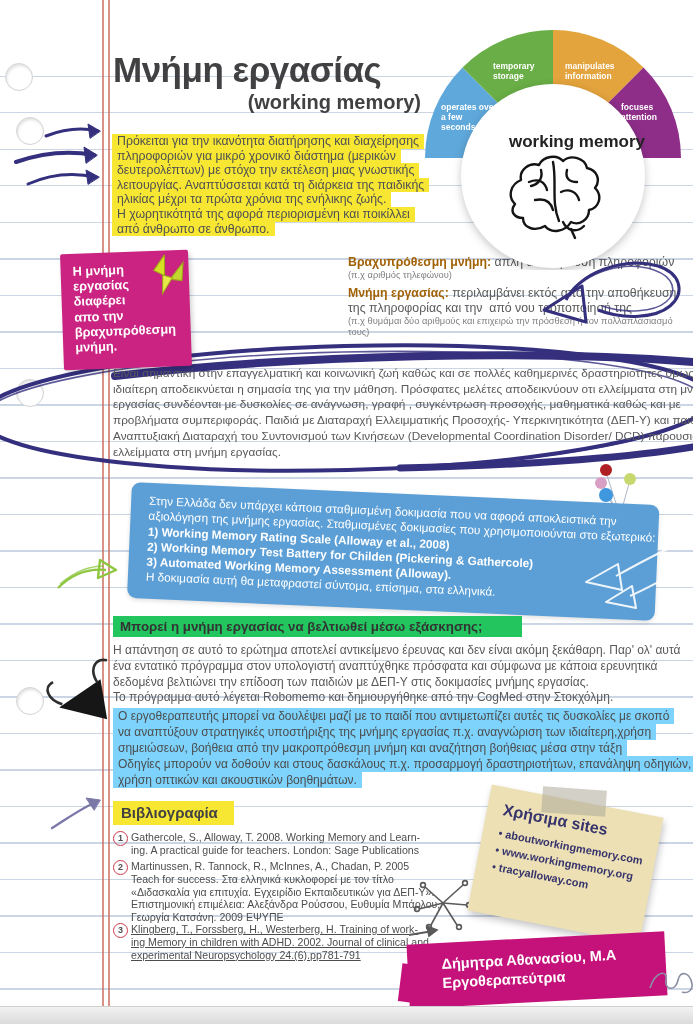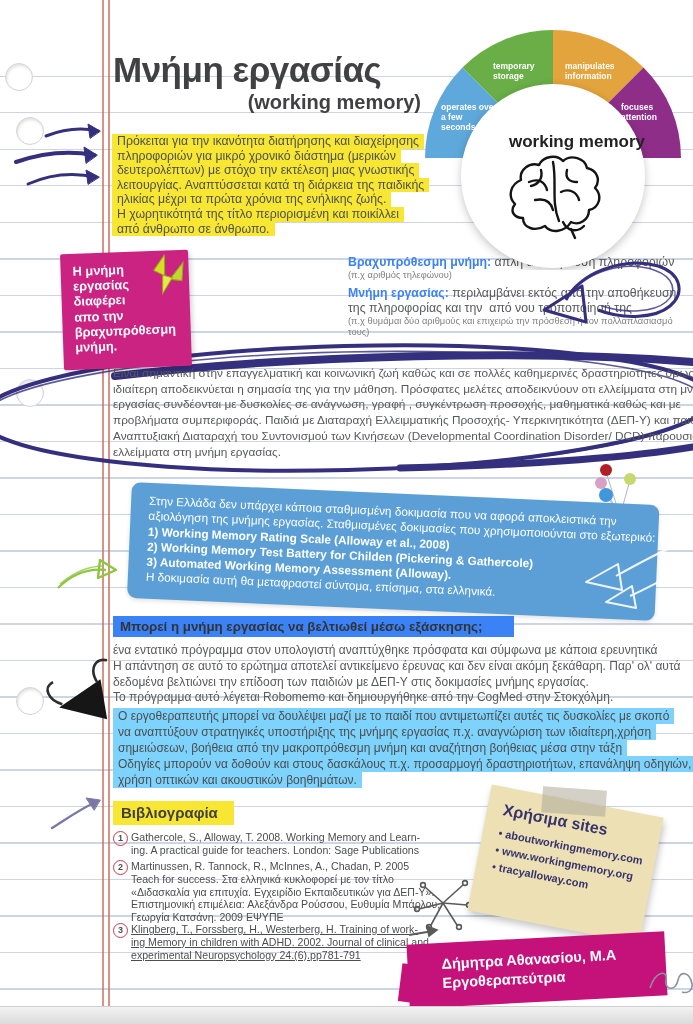--- a/index.html
+++ b/index.html
@@ -25,29 +25,29 @@
   .sites .line::before{content:"• ";}
   
   .title-main{font-size:35px;font-weight:800;color:#414042;letter-spacing:-.5px;}
   .title-sub{font-size:20px;font-weight:800;color:#414042;text-align:right;}
   .intro{font-size:12.3px;color:#4f5052;z-index:2;}
   .imp{font-size:11.8px;z-index:2;}
   .pink-note{width:128px;height:116px;background:#cb2382;transform:rotate(-2deg);z-index:2;
     border-radius:2px;box-shadow:2px 3px 5px rgba(0,0,0,.18);padding:10px 0 0 12px;box-sizing:border-box;}
   .note-lines{font-size:12.8px;font-weight:700;color:#fff;}
   .mem{font-size:12.3px;z-index:2;}
-  .mem b{color:#3b82f6;}
+  .mem b{color:#a16207;}
   .mem .ex{font-size:9.3px;color:#808184;line-height:11px;}
   .mem .row{line-height:15px;white-space:pre;}
   .bluebox{width:528px;height:116px;background:#5b9fd6;border-radius:9px;z-index:2;
     transform:rotate(2.5deg);transform-origin:left top;color:#fff;font-size:11.8px;
     padding:11px 16px 8px 18px;box-sizing:border-box;box-shadow:0 2px 4px rgba(0,0,0,.12);}
   .bb-bold .line{font-weight:700;}
-  .greenhead{background:#3b82f6;color:#333;font-weight:700;font-size:13.3px;
-    padding:3px 32px 3px 7px;z-index:2;}
+  .greenhead{background:#22c55e;color:#333;font-weight:700;font-size:13.3px;
+    padding:3px 40px 3px 7px;z-index:2;}
   .plain{font-size:12px;z-index:2;}
   .hl-p{font-size:12px;color:#4c4d4f;z-index:2;}
   .bibhead{background:#f7e733;color:#414042;font-weight:800;font-size:15px;
     padding:3px 16px 4px 8px;z-index:2;}
   .ref{font-size:10.6px;color:#4c4d4f;z-index:2;}
   .refnum{display:inline-block;width:13px;height:13px;border:1.4px solid #cc3a4c;border-radius:50%;
     font-size:9px;line-height:13px;text-align:center;color:#4c4d4f;margin-right:3px;font-weight:700;}
   .sticky{width:175px;height:128px;background:#ece0b4;transform:rotate(11deg);z-index:2;
     box-shadow:2px 4px 7px rgba(0,0,0,.22);padding:14px 0 0 16px;box-sizing:border-box;}
   .tape{left:52px;top:-12px;width:64px;height:26px;background:rgba(175,170,155,.55);transform:rotate(-7deg);}
@@ -128,21 +128,21 @@
       <polygon points="85,55 72,48 74,62"></polygon>
     </g>
   </svg>
 
   <div class="abs intro hl-y" style="left:112px;top:134px;">
       <span class="line">Πρόκειται για την ικανότητα διατήρησης και διαχείρησης</span>
       <span class="line">πληροφοριών για μικρό χρονικό διάστημα (μερικών</span>
       <span class="line">δευτερολέπτων) με στόχο την εκτέλεση μιας γνωστικής</span>
       <span class="line">λειτουργίας. Αναπτύσσεται κατά τη διάρκεια της παιδικής</span>
       <span class="line">ηλικίας μέχρι τα πρώτα χρόνια της ενήλικης ζωής.</span>
-      <span class="line">Η χωρητικότητά της τίτλο περιορισμένη και ποικίλλει</span>
+      <span class="line">Η χωρητικότητά της αφορά περιορισμένη και ποικίλλει</span>
       <span class="line">από άνθρωπο σε άνθρωπο.</span>
     </div>
 
   <div class="abs pink-note" style="left:62px;top:252px;">
     <div class="note-lines">
         <span class="line">Η μνήμη</span>
         <span class="line">εργασίας</span>
         <span class="line">διαφέρει</span>
         <span class="line">απο την</span>
         <span class="line">βραχυπρόθεσμη</span>
@@ -224,22 +224,22 @@
   <svg class="abs" style="left:54px;top:548px;z-index:2;" width="64" height="50" viewBox="0 0 64 50">
     <g fill="none" stroke="#8dc63f" stroke-width="2.4" stroke-linejoin="round">
       <path d="M4,40 C18,26 34,20 52,22"></path>
       <path d="M6,36 C20,24 34,18 50,18" stroke-width="1.4" opacity=".8"></path>
       <polygon points="46,12 62,22 44,30"></polygon>
     </g>
   </svg>
 
   <div class="abs greenhead" style="left:113px;top:616px;">Μπορεί η μνήμη εργασίας να βελτιωθεί μέσω εξάσκησης;</div>
   <div class="abs plain" style="left:113px;top:643px;">
+      <span class="line">Η απάντηση σε αυτό το ερώτημα αποτελεί αντικείμενο έρευνας και δεν είναι ακόμη ξεκάθαρη. Παρ' ολ' αυτά</span>
       <span class="line">ένα εντατικό πρόγραμμα στον υπολογιστή αναπτύχθηκε πρόσφατα και σύμφωνα με κάποια ερευνητικά</span>
-      <span class="line">Η απάντηση σε αυτό το ερώτημα αποτελεί αντικείμενο έρευνας και δεν είναι ακόμη ξεκάθαρη. Παρ' ολ' αυτά</span>
       <span class="line">δεδομένα βελτιώνει την επίδοση των παιδιών με ΔΕΠ-Υ στις δοκιμασίες μνήμης εργασίας.</span>
       <span class="line">Το πρόγραμμα αυτό λέγεται Robomemo και δημιουργήθηκε από την CogMed στην Στοκχόλμη.</span>
     </div>
 
   <svg class="abs" style="left:42px;top:658px;z-index:2;" width="80" height="85" viewBox="0 0 80 85">
     <g transform="rotate(-18 40 42)">
       <polygon points="16,42 64,28 58,68" fill="#161616"></polygon>
       <path d="M20,40 C8,32 6,18 18,16" fill="none" stroke="#2e2e2e" stroke-width="2.6"></path>
       <path d="M60,30 C56,14 66,6 76,12" fill="none" stroke="#2e2e2e" stroke-width="2.6"></path>
     </g>

